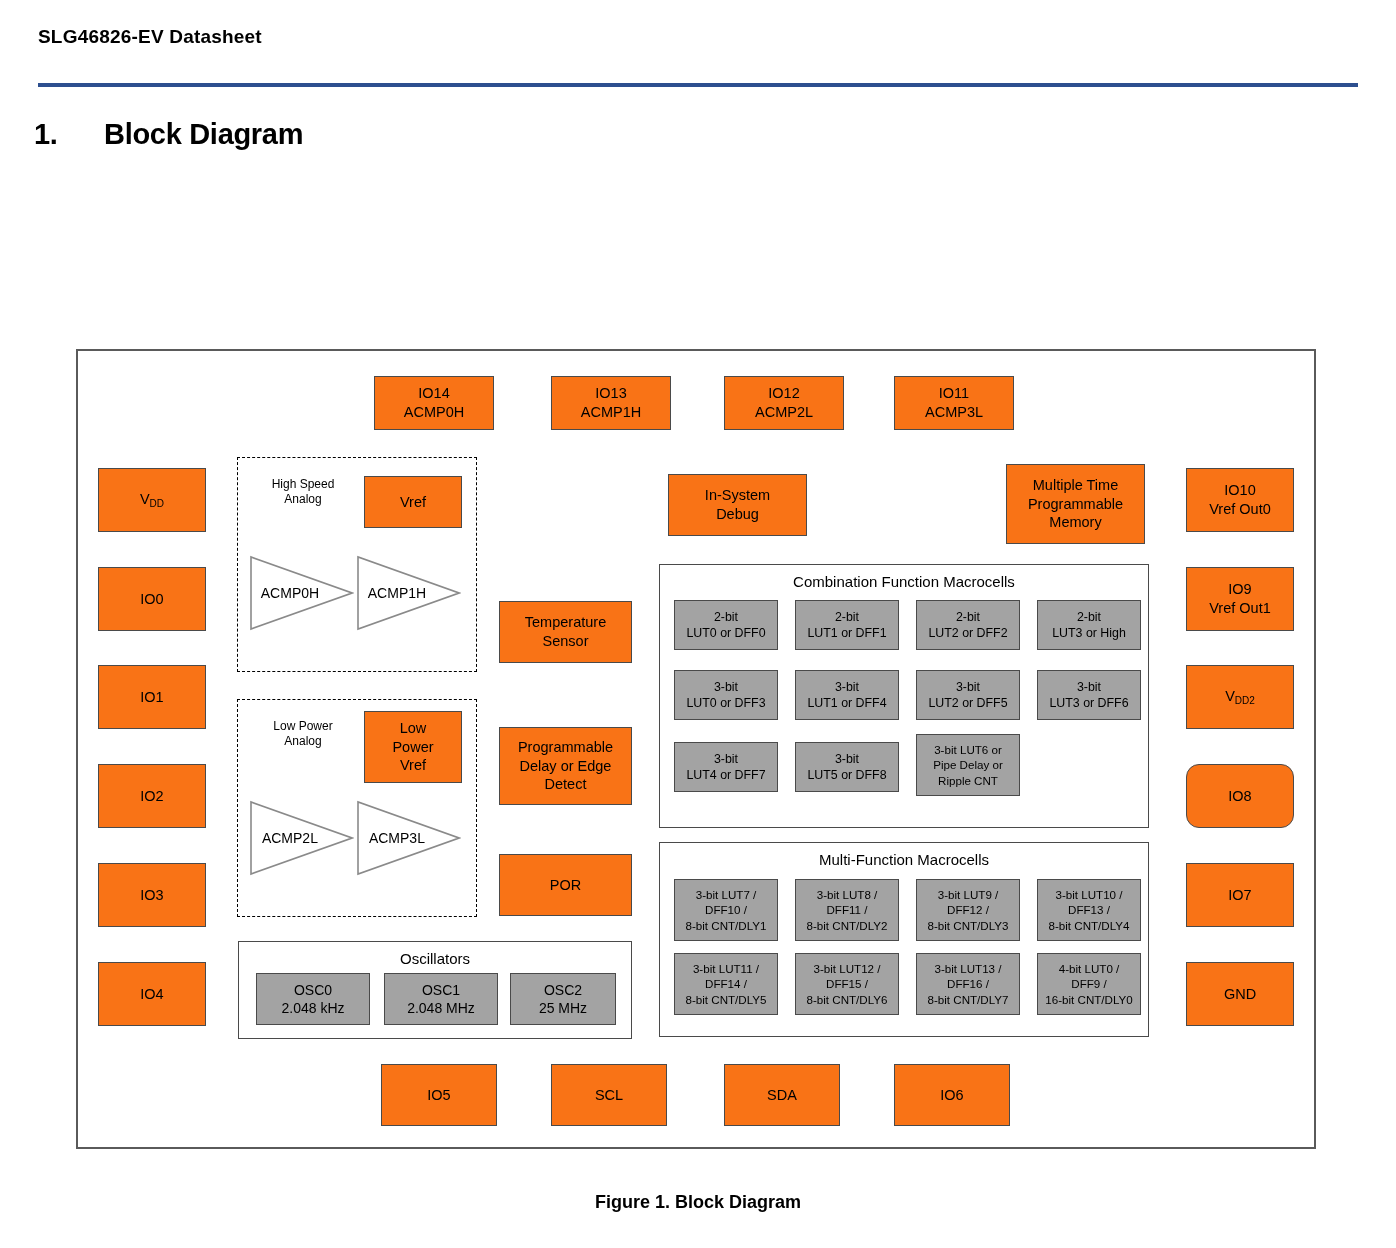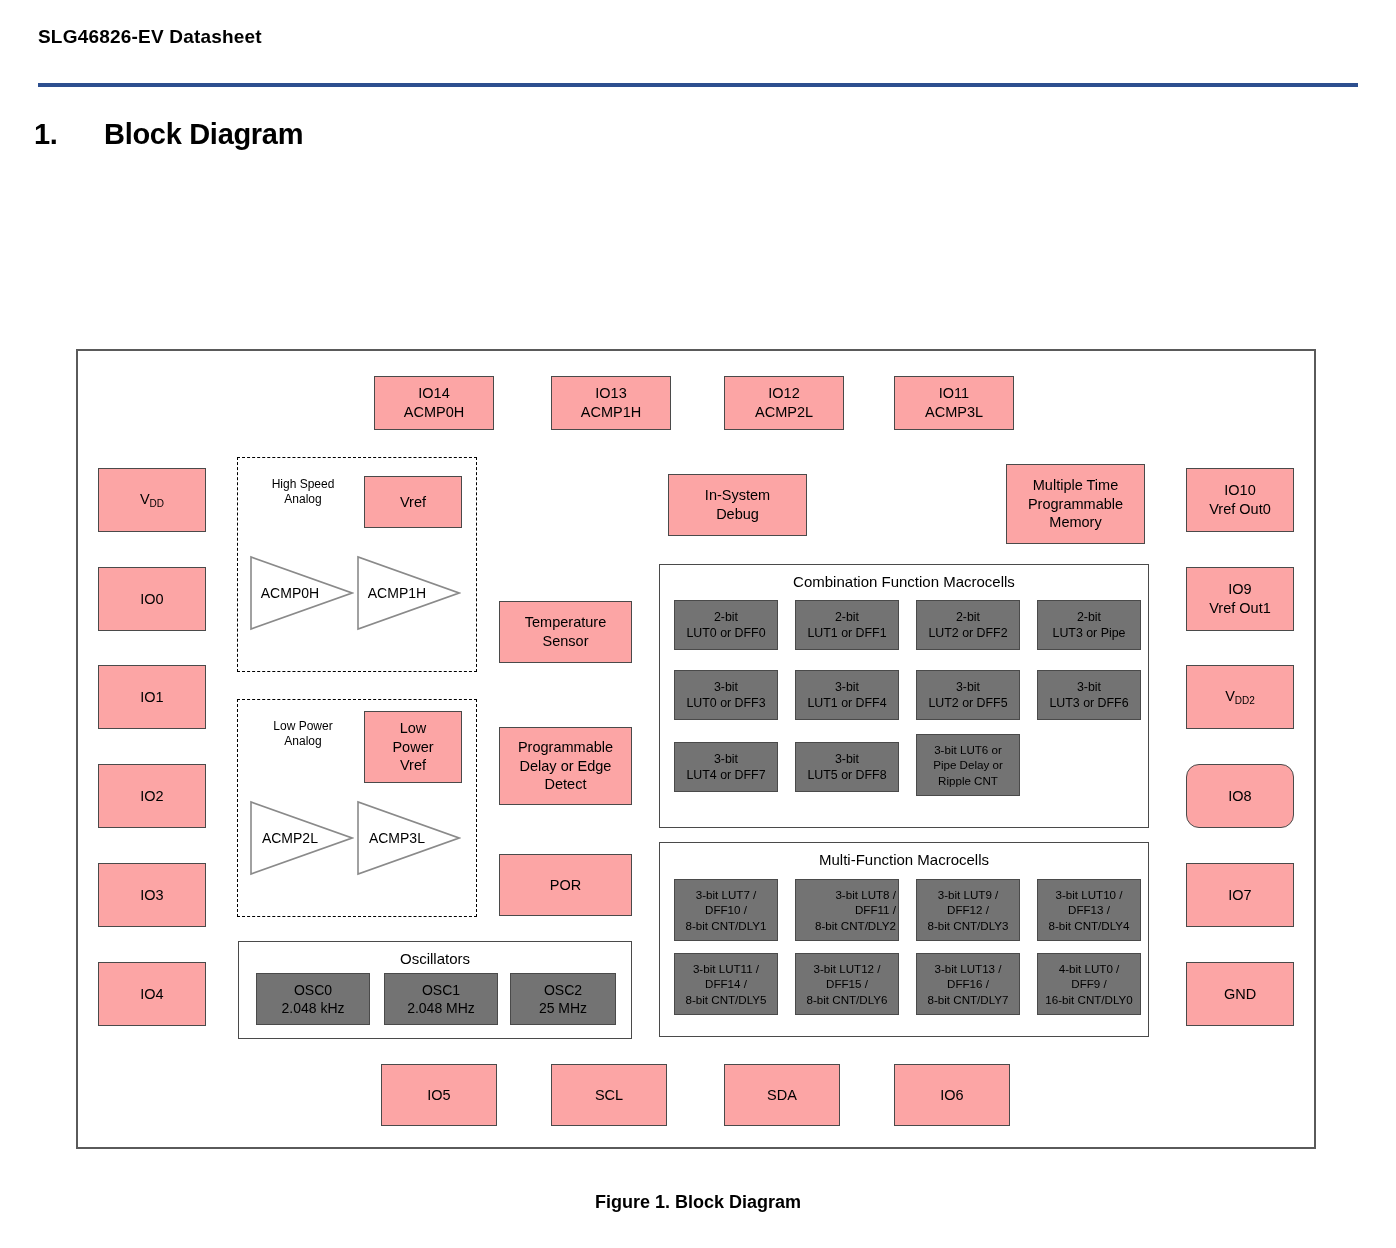--- a/index.html
+++ b/index.html
@@ -64,21 +64,21 @@
     height: 800px;
     border: 2px solid #5a5a5a;
     box-sizing: border-box;
     background: #ffffff;
   }
 
   .box {
     position: absolute;
     border: 1px solid #4a4a4a;
     box-sizing: border-box;
-    background: #fca5a5;
+    background: #f97316;
     display: flex;
     flex-direction: column;
     align-items: center;
     justify-content: center;
     text-align: center;
     font-size: 14.5px;
     line-height: 1.28;
     color: #000;
     padding: 2px 3px;
   }
@@ -110,21 +110,21 @@
     text-align: center;
     font-size: 15px;
     top: 8px;
     left: 0;
   }
 
   .cell {
     position: absolute;
     border: 1px solid #4a4a4a;
     box-sizing: border-box;
-    background: #737373;
+    background: #a3a3a3;
     display: flex;
     flex-direction: column;
     align-items: center;
     justify-content: center;
     text-align: center;
     font-size: 12.4px;
     line-height: 1.3;
     padding: 16px 2px;
   }
 
@@ -321,21 +321,21 @@
   <div class="cell" style="left:719px;top:251px;width:104px;height:50px;">
     <span>2-bit</span>
     <span>LUT1 or DFF1</span>
   </div>
   <div class="cell" style="left:840px;top:251px;width:104px;height:50px;">
     <span>2-bit</span>
     <span>LUT2 or DFF2</span>
   </div>
   <div class="cell" style="left:961px;top:251px;width:104px;height:50px;">
     <span>2-bit</span>
-    <span>LUT3 or Pipe</span>
+    <span>LUT3 or High</span>
   </div>
 
   <div class="cell" style="left:598px;top:321px;width:104px;height:50px;">
     <span>3-bit</span>
     <span>LUT0 or DFF3</span>
   </div>
   <div class="cell" style="left:719px;top:321px;width:104px;height:50px;">
     <span>3-bit</span>
     <span>LUT1 or DFF4</span>
   </div>
@@ -363,21 +363,21 @@
   </div>
 
   <div class="panel" style="left:583px;top:493px;width:490px;height:195px;">
     <div class="panel-title">Multi-Function Macrocells</div>
   </div>
   <div class="cell" style="left:598px;top:530px;width:104px;height:62px;font-size:11.6px;">
     <span>3-bit LUT7 /</span>
     <span>DFF10 /</span>
     <span>8-bit CNT/DLY1</span>
   </div>
-  <div class="cell" style="left:719px;top:530px;width:104px;height:62px;font-size:11.6px;align-items:flex-end;">
+  <div class="cell" style="left:719px;top:530px;width:104px;height:62px;font-size:11.6px;">
     <span>3-bit LUT8 /</span>
     <span>DFF11 /</span>
     <span>8-bit CNT/DLY2</span>
   </div>
   <div class="cell" style="left:840px;top:530px;width:104px;height:62px;font-size:11.6px;">
     <span>3-bit LUT9 /</span>
     <span>DFF12 /</span>
     <span>8-bit CNT/DLY3</span>
   </div>
   <div class="cell" style="left:961px;top:530px;width:104px;height:62px;font-size:11.6px;">

